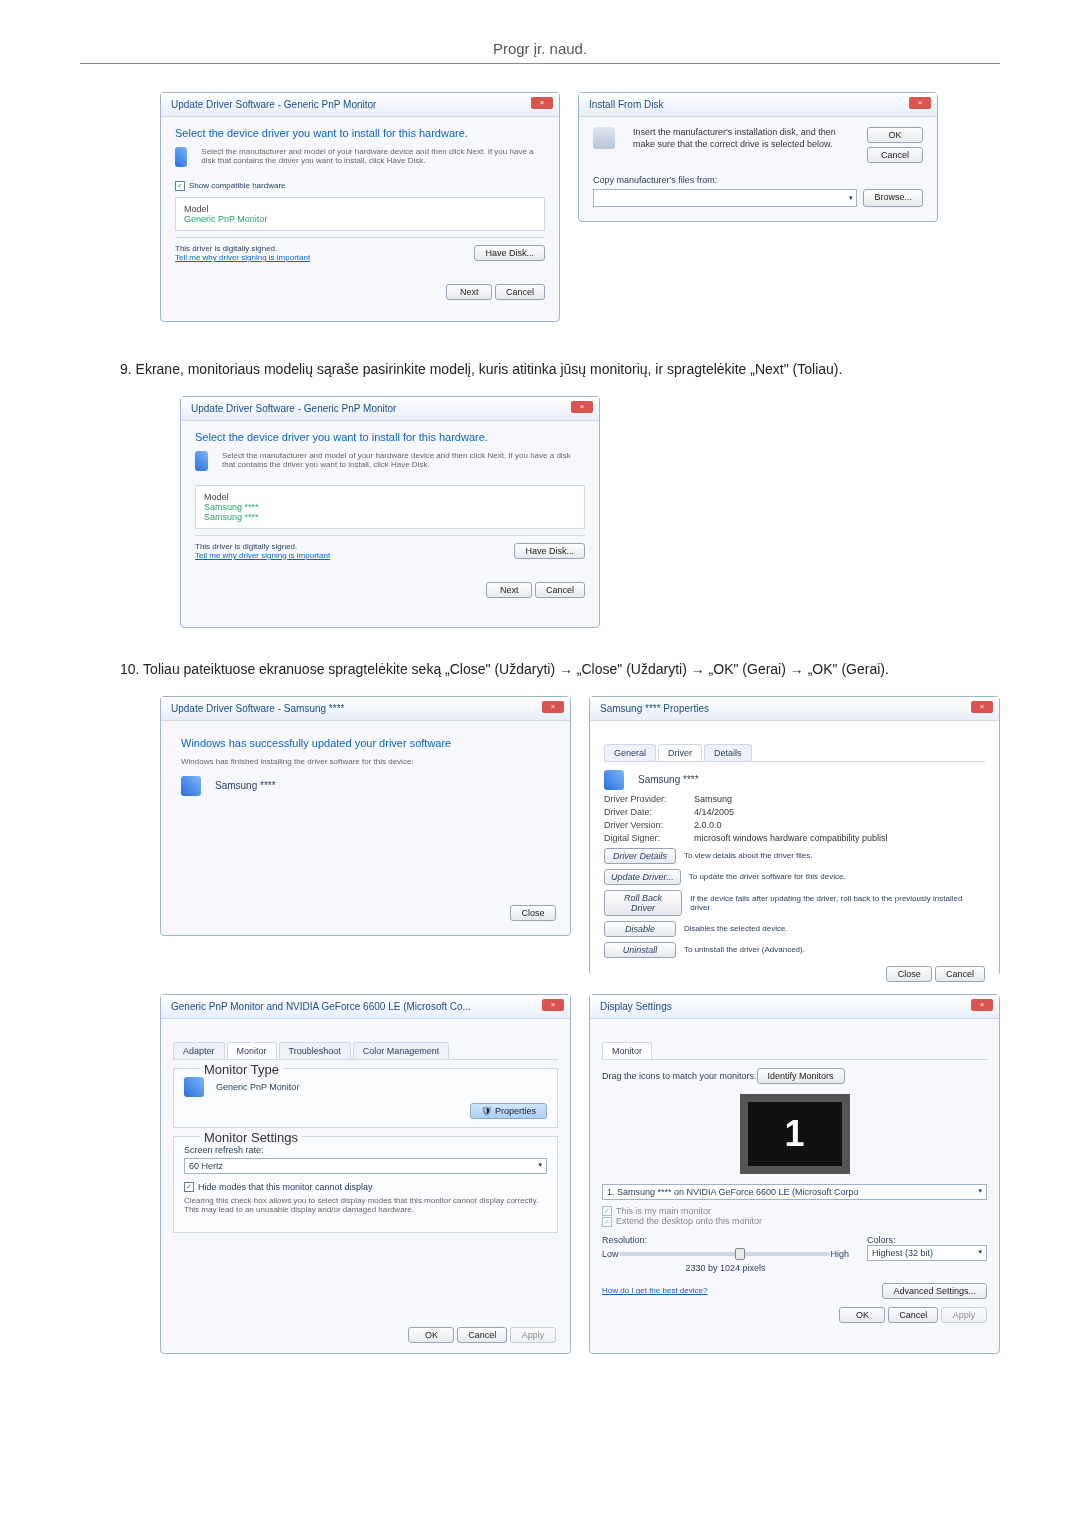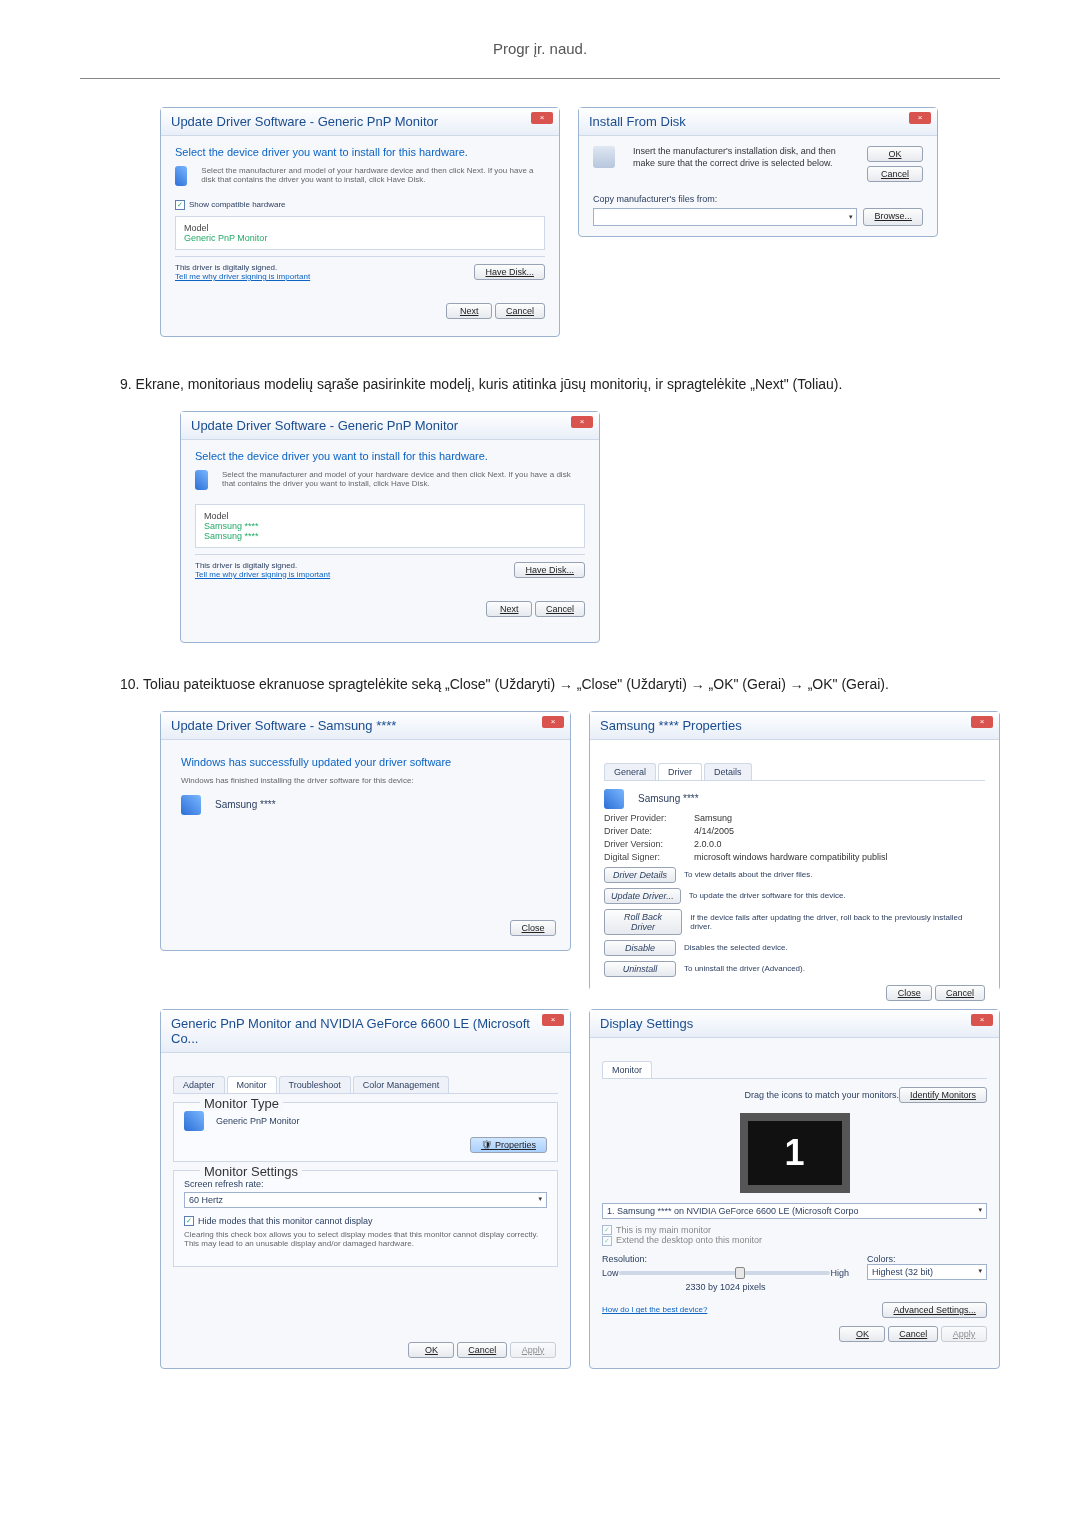--- a/index.html
+++ b/index.html
@@ -8,21 +8,21 @@
     background: #fff;
     width: 1080px;
     padding: 40px 80px;
     font-size: 14px;
     color: #222;
   }
   .page-header {
     text-align: center;
     font-size: 15px;
     color: #555;
-    padding-bottom: 21px;
+    padding-bottom: 6px;
     border-bottom: 1px solid #888;
     margin-bottom: 28px;
   }
   .row1 {
     display: flex;
     gap: 18px;
     margin-left: 80px;
     margin-bottom: 36px;
   }
   .win {
@@ -39,21 +39,21 @@
     width: 22px; height: 12px;
     background: #d9534f;
     border-radius: 2px;
     color: #fff;
     font-size: 8px;
     text-align: center;
     line-height: 12px;
   }
   .win .ttl {
     padding: 6px 10px;
-    font-size: 13px;
+    font-size: 10px;
     color: #1a4d8f;
     background: linear-gradient(#fff,#e8eef8);
     border-bottom: 1px solid #cfd8e6;
   }
   .win .inner { padding: 10px 14px; }
   .blue-hdr { color: #0b63c4; font-size: 11px; margin-bottom: 8px; }
   .tiny { font-size: 8px; color: #666; margin-bottom: 10px; }
   .frame {
     border: 1px solid #cfd8e6;
     background: #fff;
@@ -65,21 +65,20 @@
   .btn {
     display: inline-block;
     background: linear-gradient(#fdfdfd,#e6e9ee);
     border: 1px solid #97a3b4;
     border-radius: 3px;
     padding: 2px 10px;
     font-size: 9px;
     color: #222;
     min-width: 46px;
     text-align: center;
-    text-decoration: underline;
   }
   .btn-row { text-align: right; margin-top: 8px; }
   .link { color: #0b63c4; text-decoration: underline; font-size: 8px; }
   .signed { display:flex; justify-content:space-between; align-items:center; border-top:1px solid #cfd8e6; padding-top:6px; margin-top:6px;}
   .shield-img { width: 20px; height: 20px; background: linear-gradient(45deg,#2b6fd6,#7bb7ff); border-radius:3px; display:inline-block; vertical-align:middle; margin-right:6px;}
   .floppy { width: 22px; height: 22px; background: linear-gradient(#dfe7f2,#b6c6dc); border-radius:3px; display:inline-block; vertical-align:middle; margin-right:8px;}
 
   .install-disk { width: 360px; height: 130px; }
   .install-body { display:flex; gap:10px; align-items:flex-start;}
   .install-right { flex:1;}
@@ -339,21 +338,21 @@
     </div>
   </div>
 
   <div class="win disp-win">
     <span class="close-x">×</span>
     <div class="ttl">Display Settings</div>
     <div class="gpu-body">
       <div class="tabs">
           <div class="tab active">Monitor</div>
         </div>
-      <div style="display:flex;justify-content:flex-end;align-items:center;margin:8px 0">
+      <div style="display:flex;justify-content:flex-start;align-items:center;margin:8px 0">
         <span style="font-size:9px">Drag the icons to match your monitors.</span>
         <span class="btn">Identify Monitors</span>
       </div>
       <div class="blackbox">1</div>
       <div class="sel">
           <span>1. Samsung **** on NVIDIA GeForce 6600 LE (Microsoft Corpo</span>
           <span class="tri">▾</span>
         </div>
       <div style="font-size:9px;margin-top:6px;color:#888"><span class="chk" style="opacity:.5">✓</span><span>This is my main monitor</span></div>
       <div style="font-size:9px;color:#888"><span class="chk" style="opacity:.5">✓</span><span>Extend the desktop onto this monitor</span></div>

